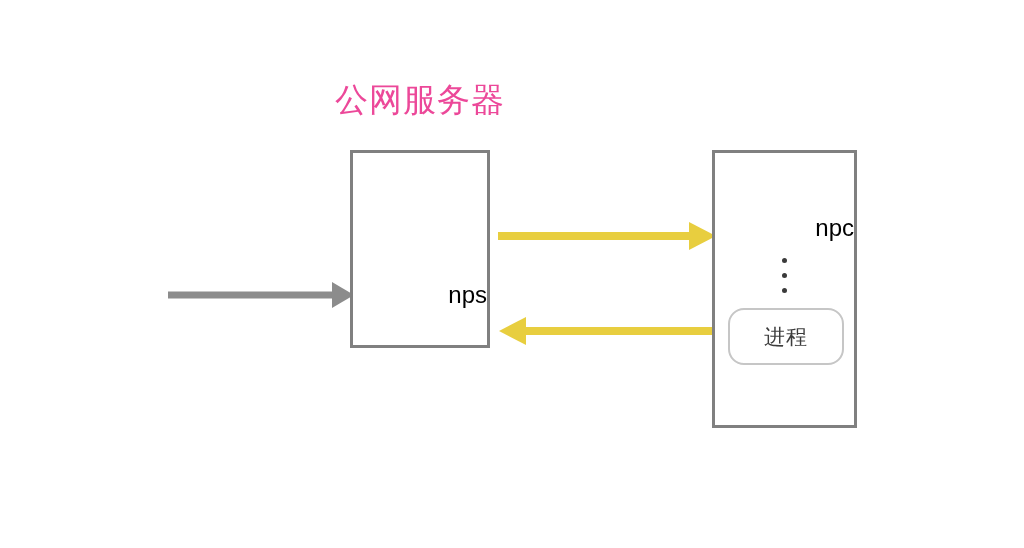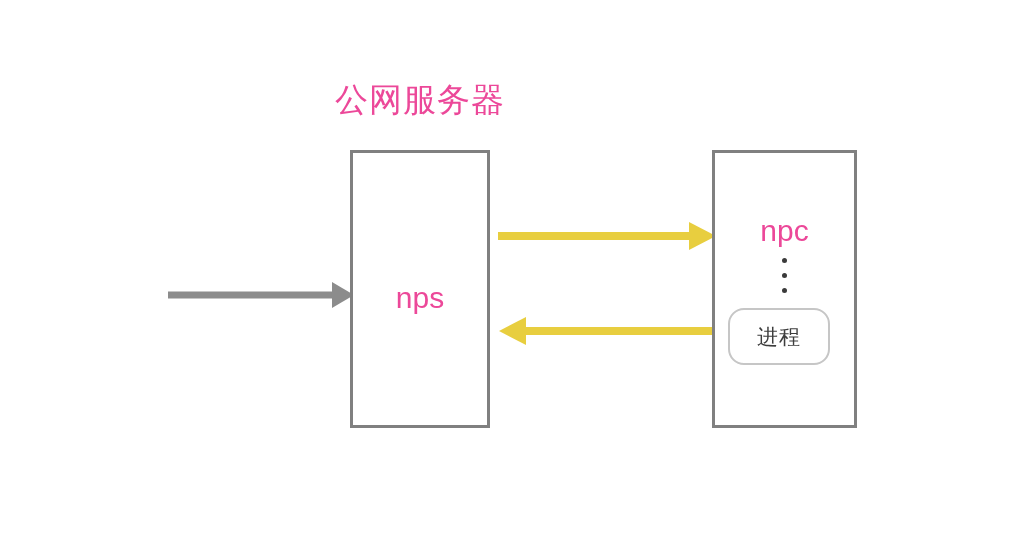--- a/index.html
+++ b/index.html
@@ -46,37 +46,37 @@
   .server-box {
     position: absolute;
     background: #ffffff;
     border: 3px solid #808080;
     box-sizing: border-box;
   }
   #box-nps {
     left: 350px;
     top: 150px;
     width: 140px;
-    height: 278px;
+    height: 198px;
   }
   #box-npc {
     left: 712px;
     top: 150px;
     width: 145px;
     height: 278px;
   }
 
   .box-label {
     position: absolute;
     font-family: "Liberation Sans", "DejaVu Sans", sans-serif;
-    font-size: 30px;
+    font-size: 24px;
     font-weight: 400;
-    color: #ec4899;
+    color: #000000;
     white-space: nowrap;
-    text-align: center;
+    text-align: right;
     line-height: 1;
   }
   #label-nps {
     left: 0;
     right: 0;
     top: 130px;
   }
   #label-npc {
     left: 0;
     right: 0;
@@ -99,21 +99,21 @@
     height: 5px;
     border-radius: 50%;
     background: #3a3a3a;
   }
 
   
   #process-pill {
     position: absolute;
     left: 13px;
     top: 155px;
-    width: 102px;
+    width: 116px;
     height: 57px;
     border: 2px solid #c6c6c6;
     border-radius: 16px;
     background: #ffffff;
     box-sizing: border-box;
     display: flex;
     align-items: center;
     justify-content: center;
   }
   #process-label {

